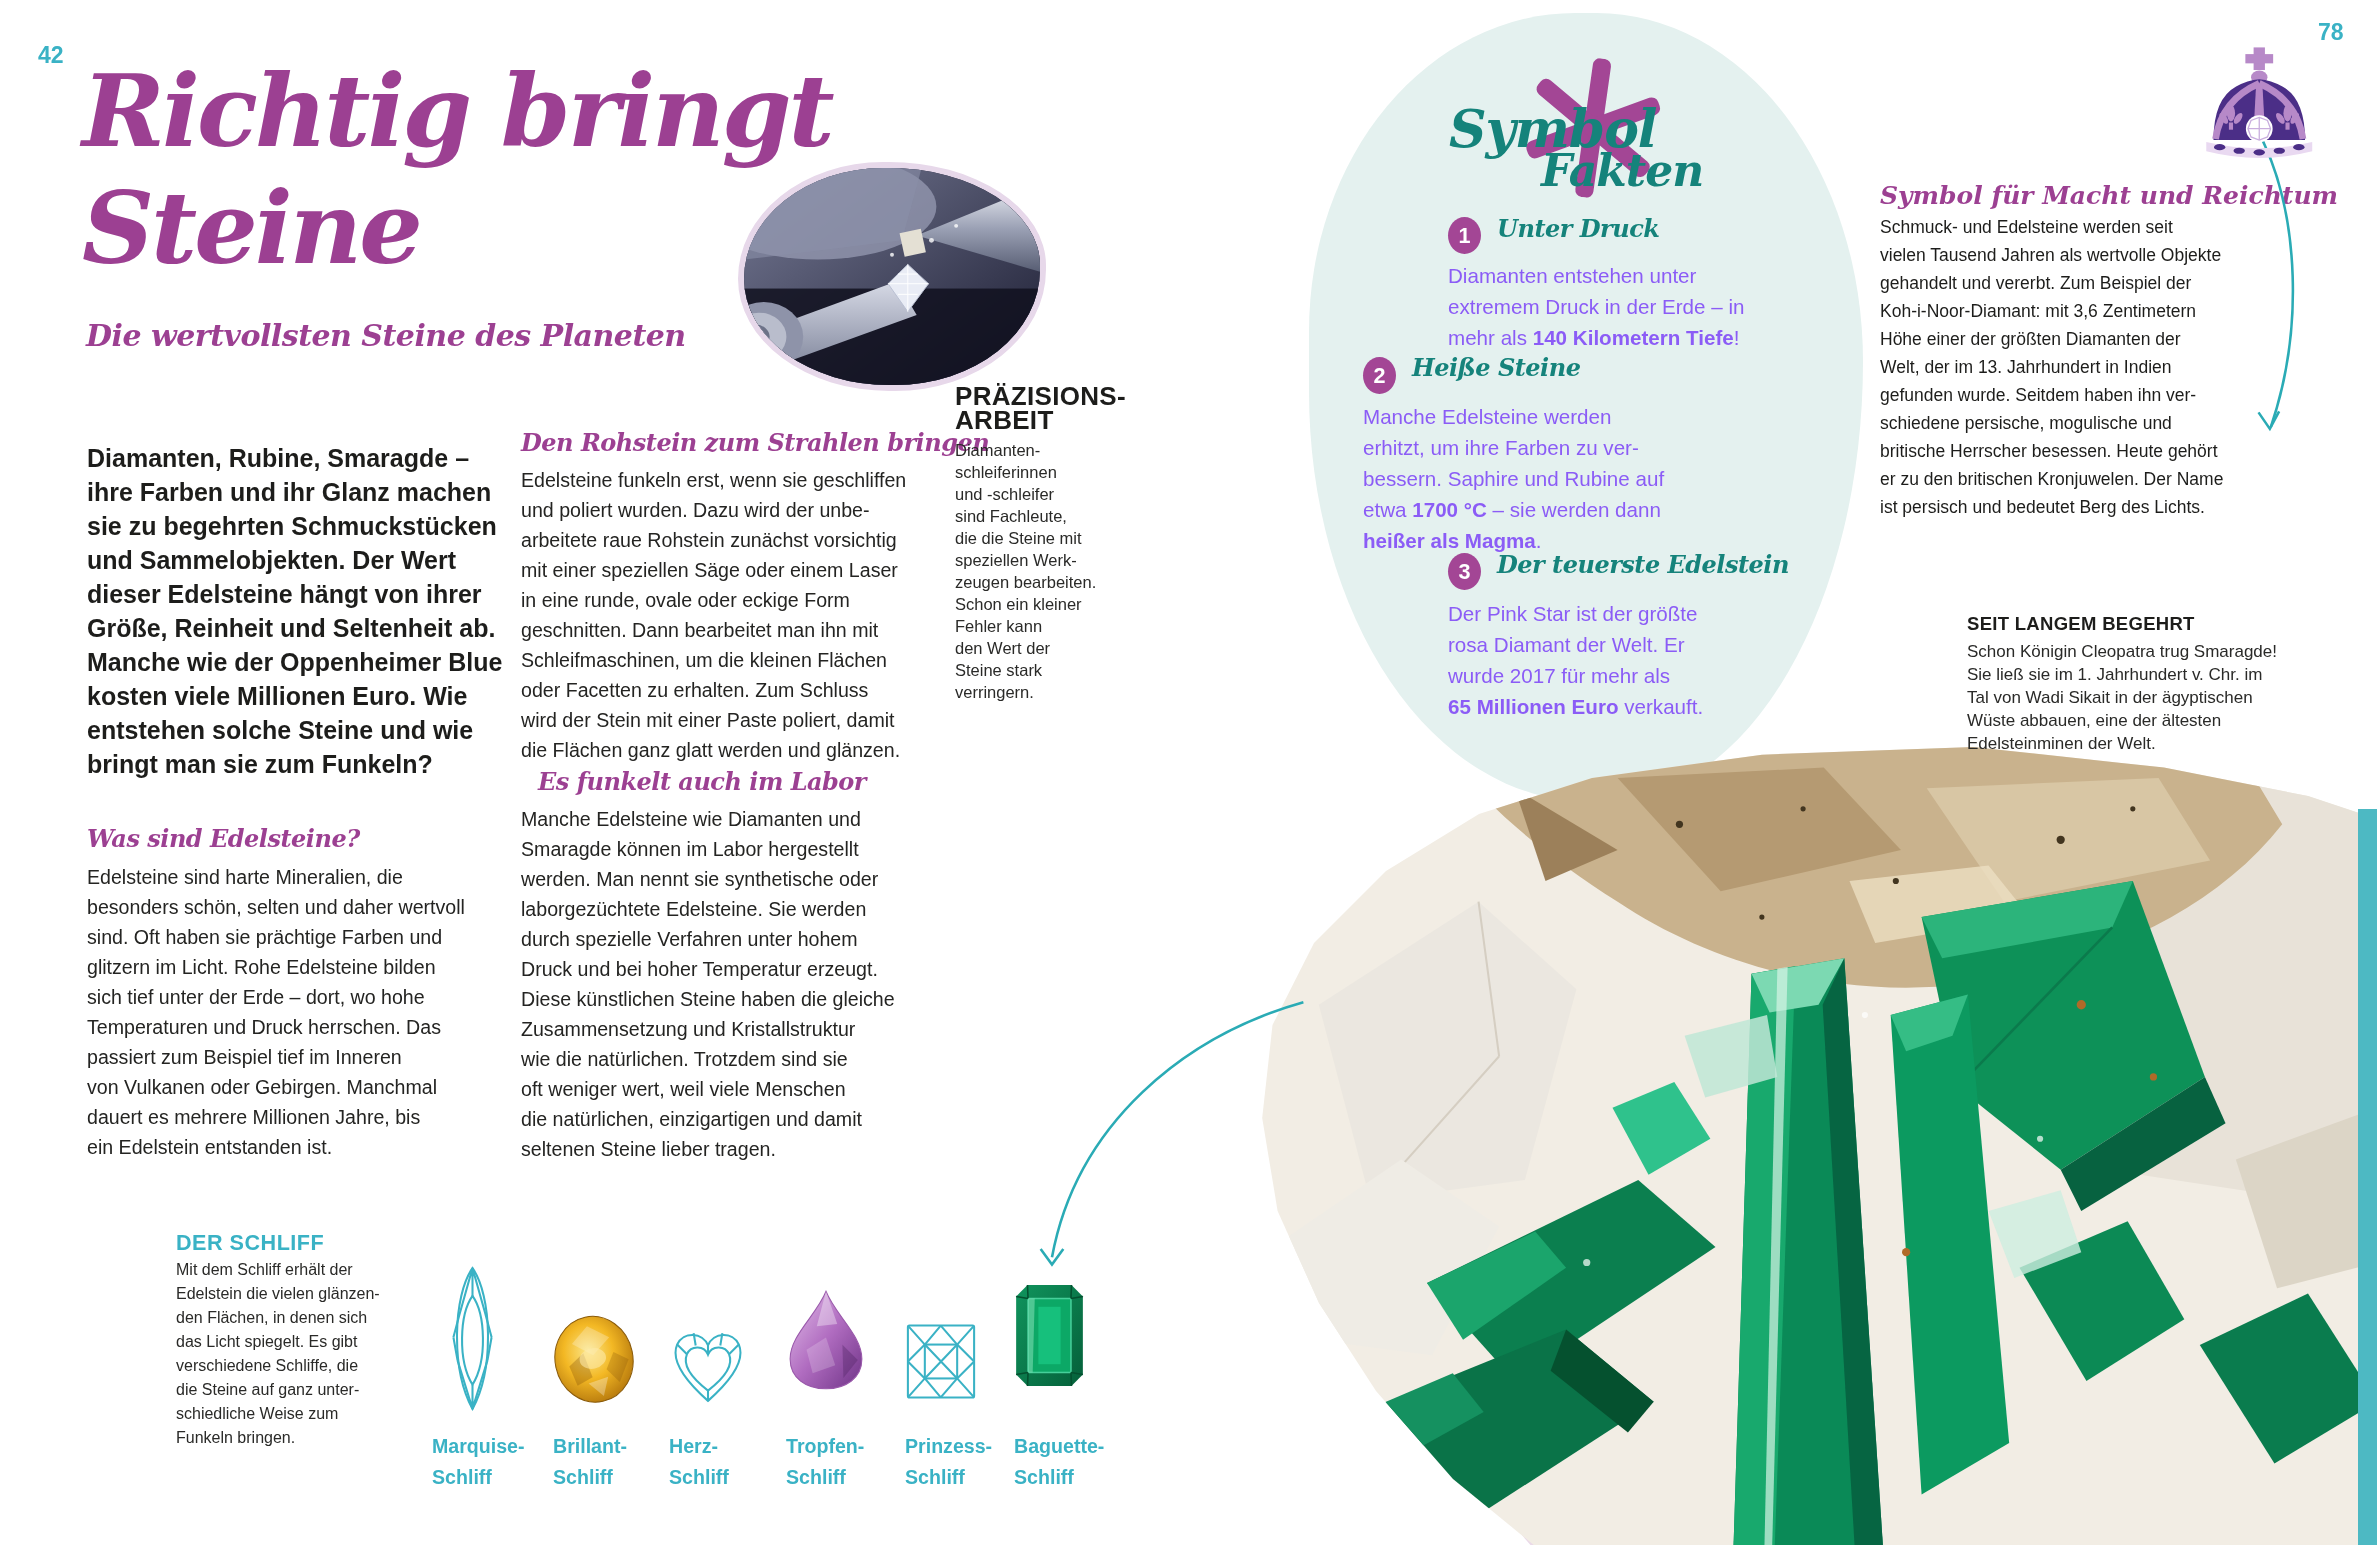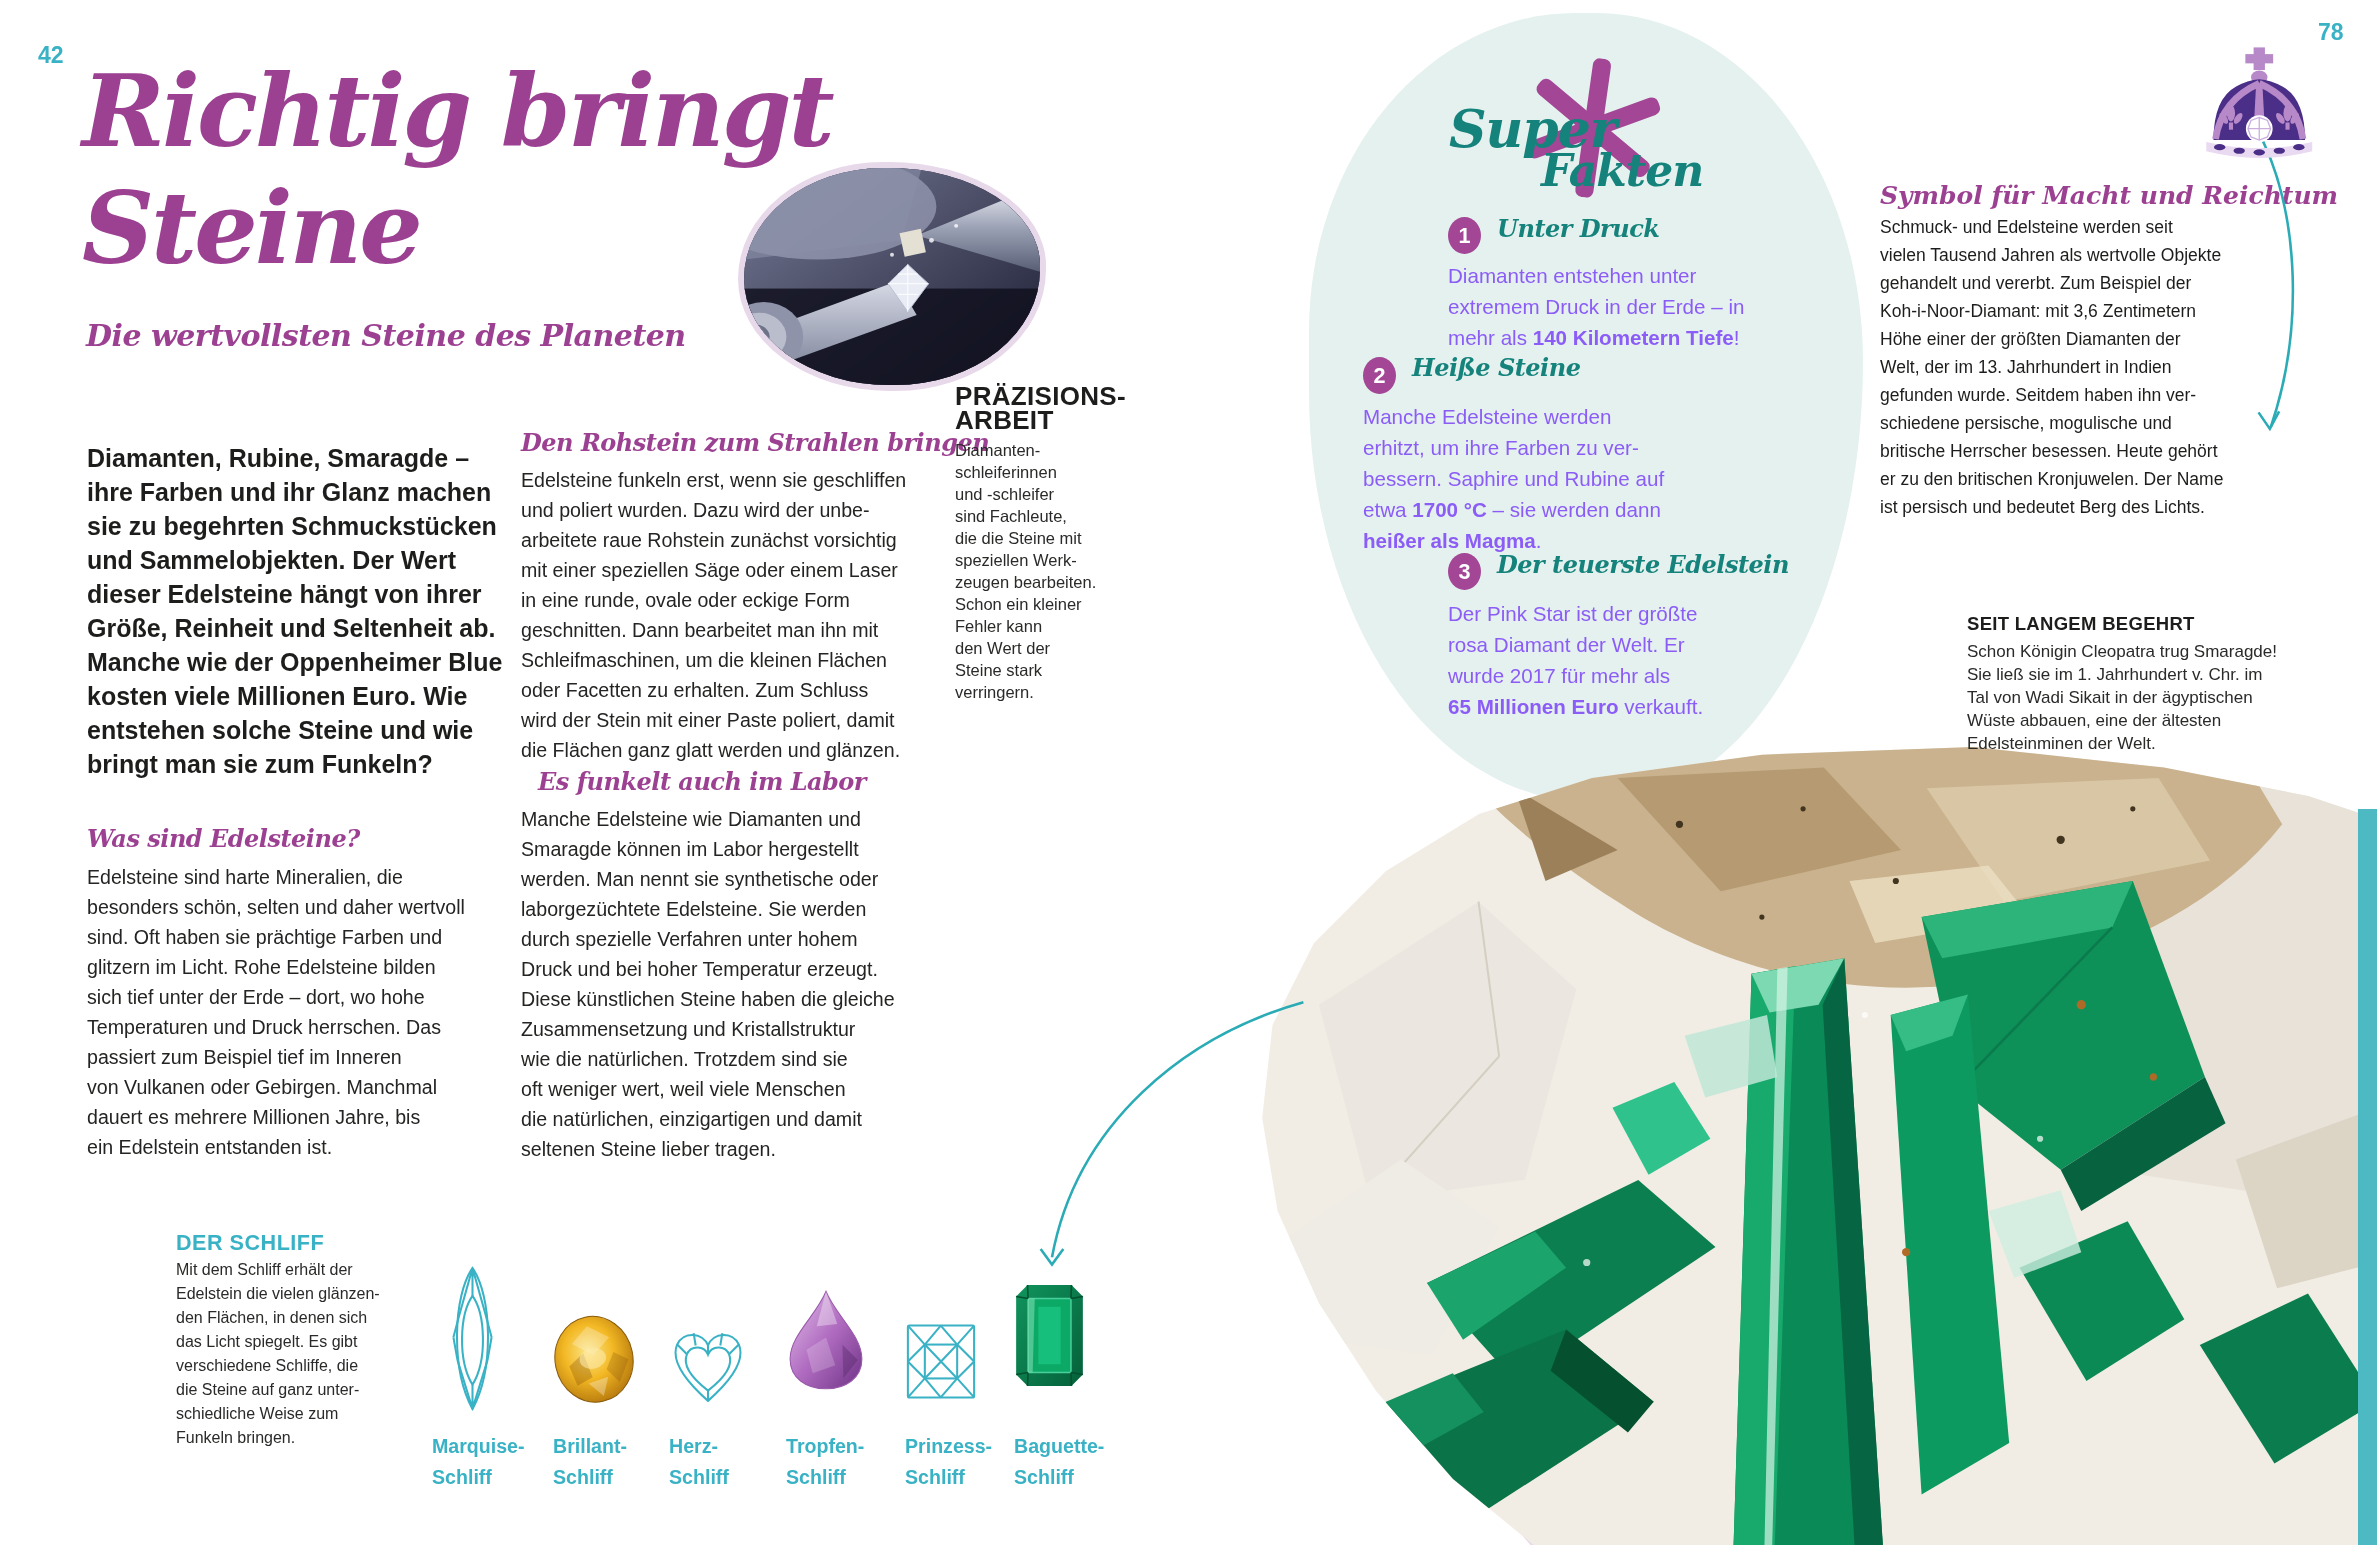--- a/index.html
+++ b/index.html
@@ -363,21 +363,21 @@
   <div class="abs cut-label pre lb5">Baguette-
 Schliff</div>
 
   <div class="abs asterisk">
     <svg viewBox="0 0 100 100" preserveAspectRatio="none" fill="#a34695">
       <rect x="43.5" y="0" width="13" height="100" rx="5"></rect>
       <rect x="43.5" y="0" width="13" height="100" rx="5" transform="rotate(62 50 50)"></rect>
       <rect x="43.5" y="0" width="13" height="100" rx="5" transform="rotate(-58 50 50)"></rect>
     </svg>
   </div>
-  <div class="abs serifhead sf-word1">Super</div>
+  <div class="abs serifhead sf-word1">Symbol</div>
   <div class="abs serifhead sf-word2">Fakten</div>
 
   <div class="abs badge badge1">1</div>
   <div class="abs serifhead fact-head fh1">Unter Druck</div>
   <div class="abs fact-body pre fb1"><span>Diamanten entstehen unter
 extremem Druck in der Erde – in
 mehr als </span><span class="rb">140 Kilometern Tiefe</span><span>!</span></div>
 
   <div class="abs badge badge2">2</div>
   <div class="abs serifhead fact-head fh2">Heiße Steine</div>

